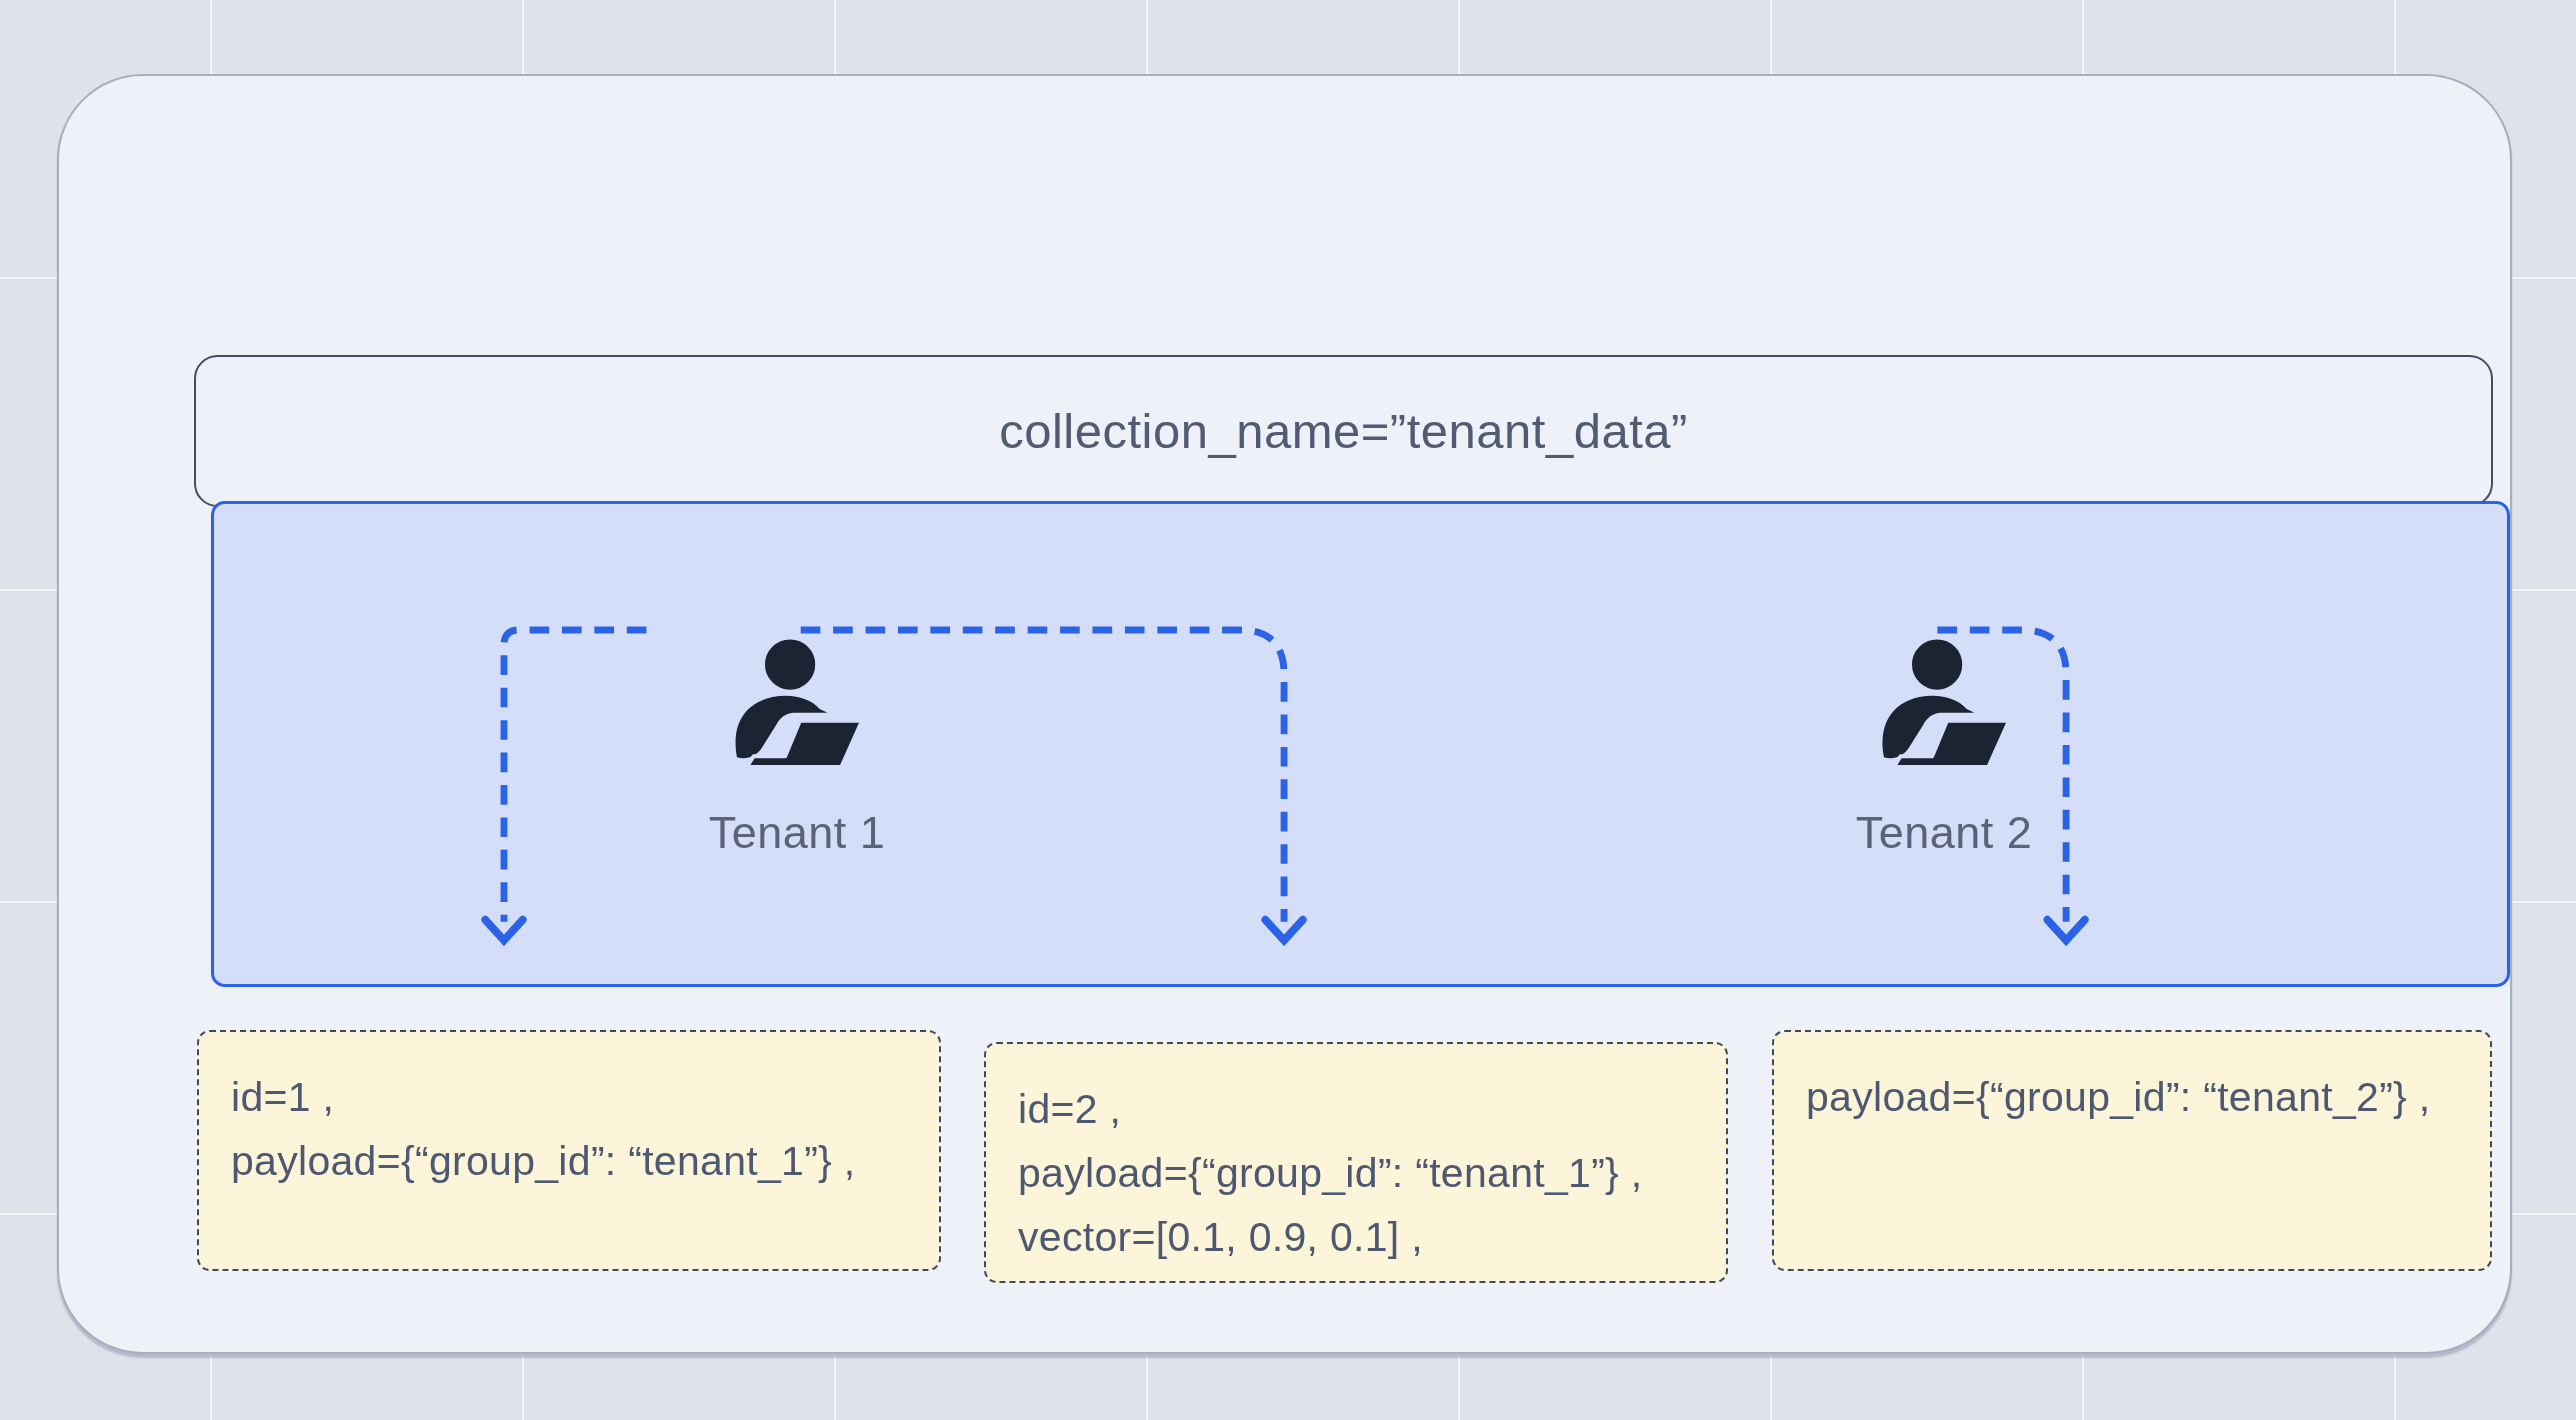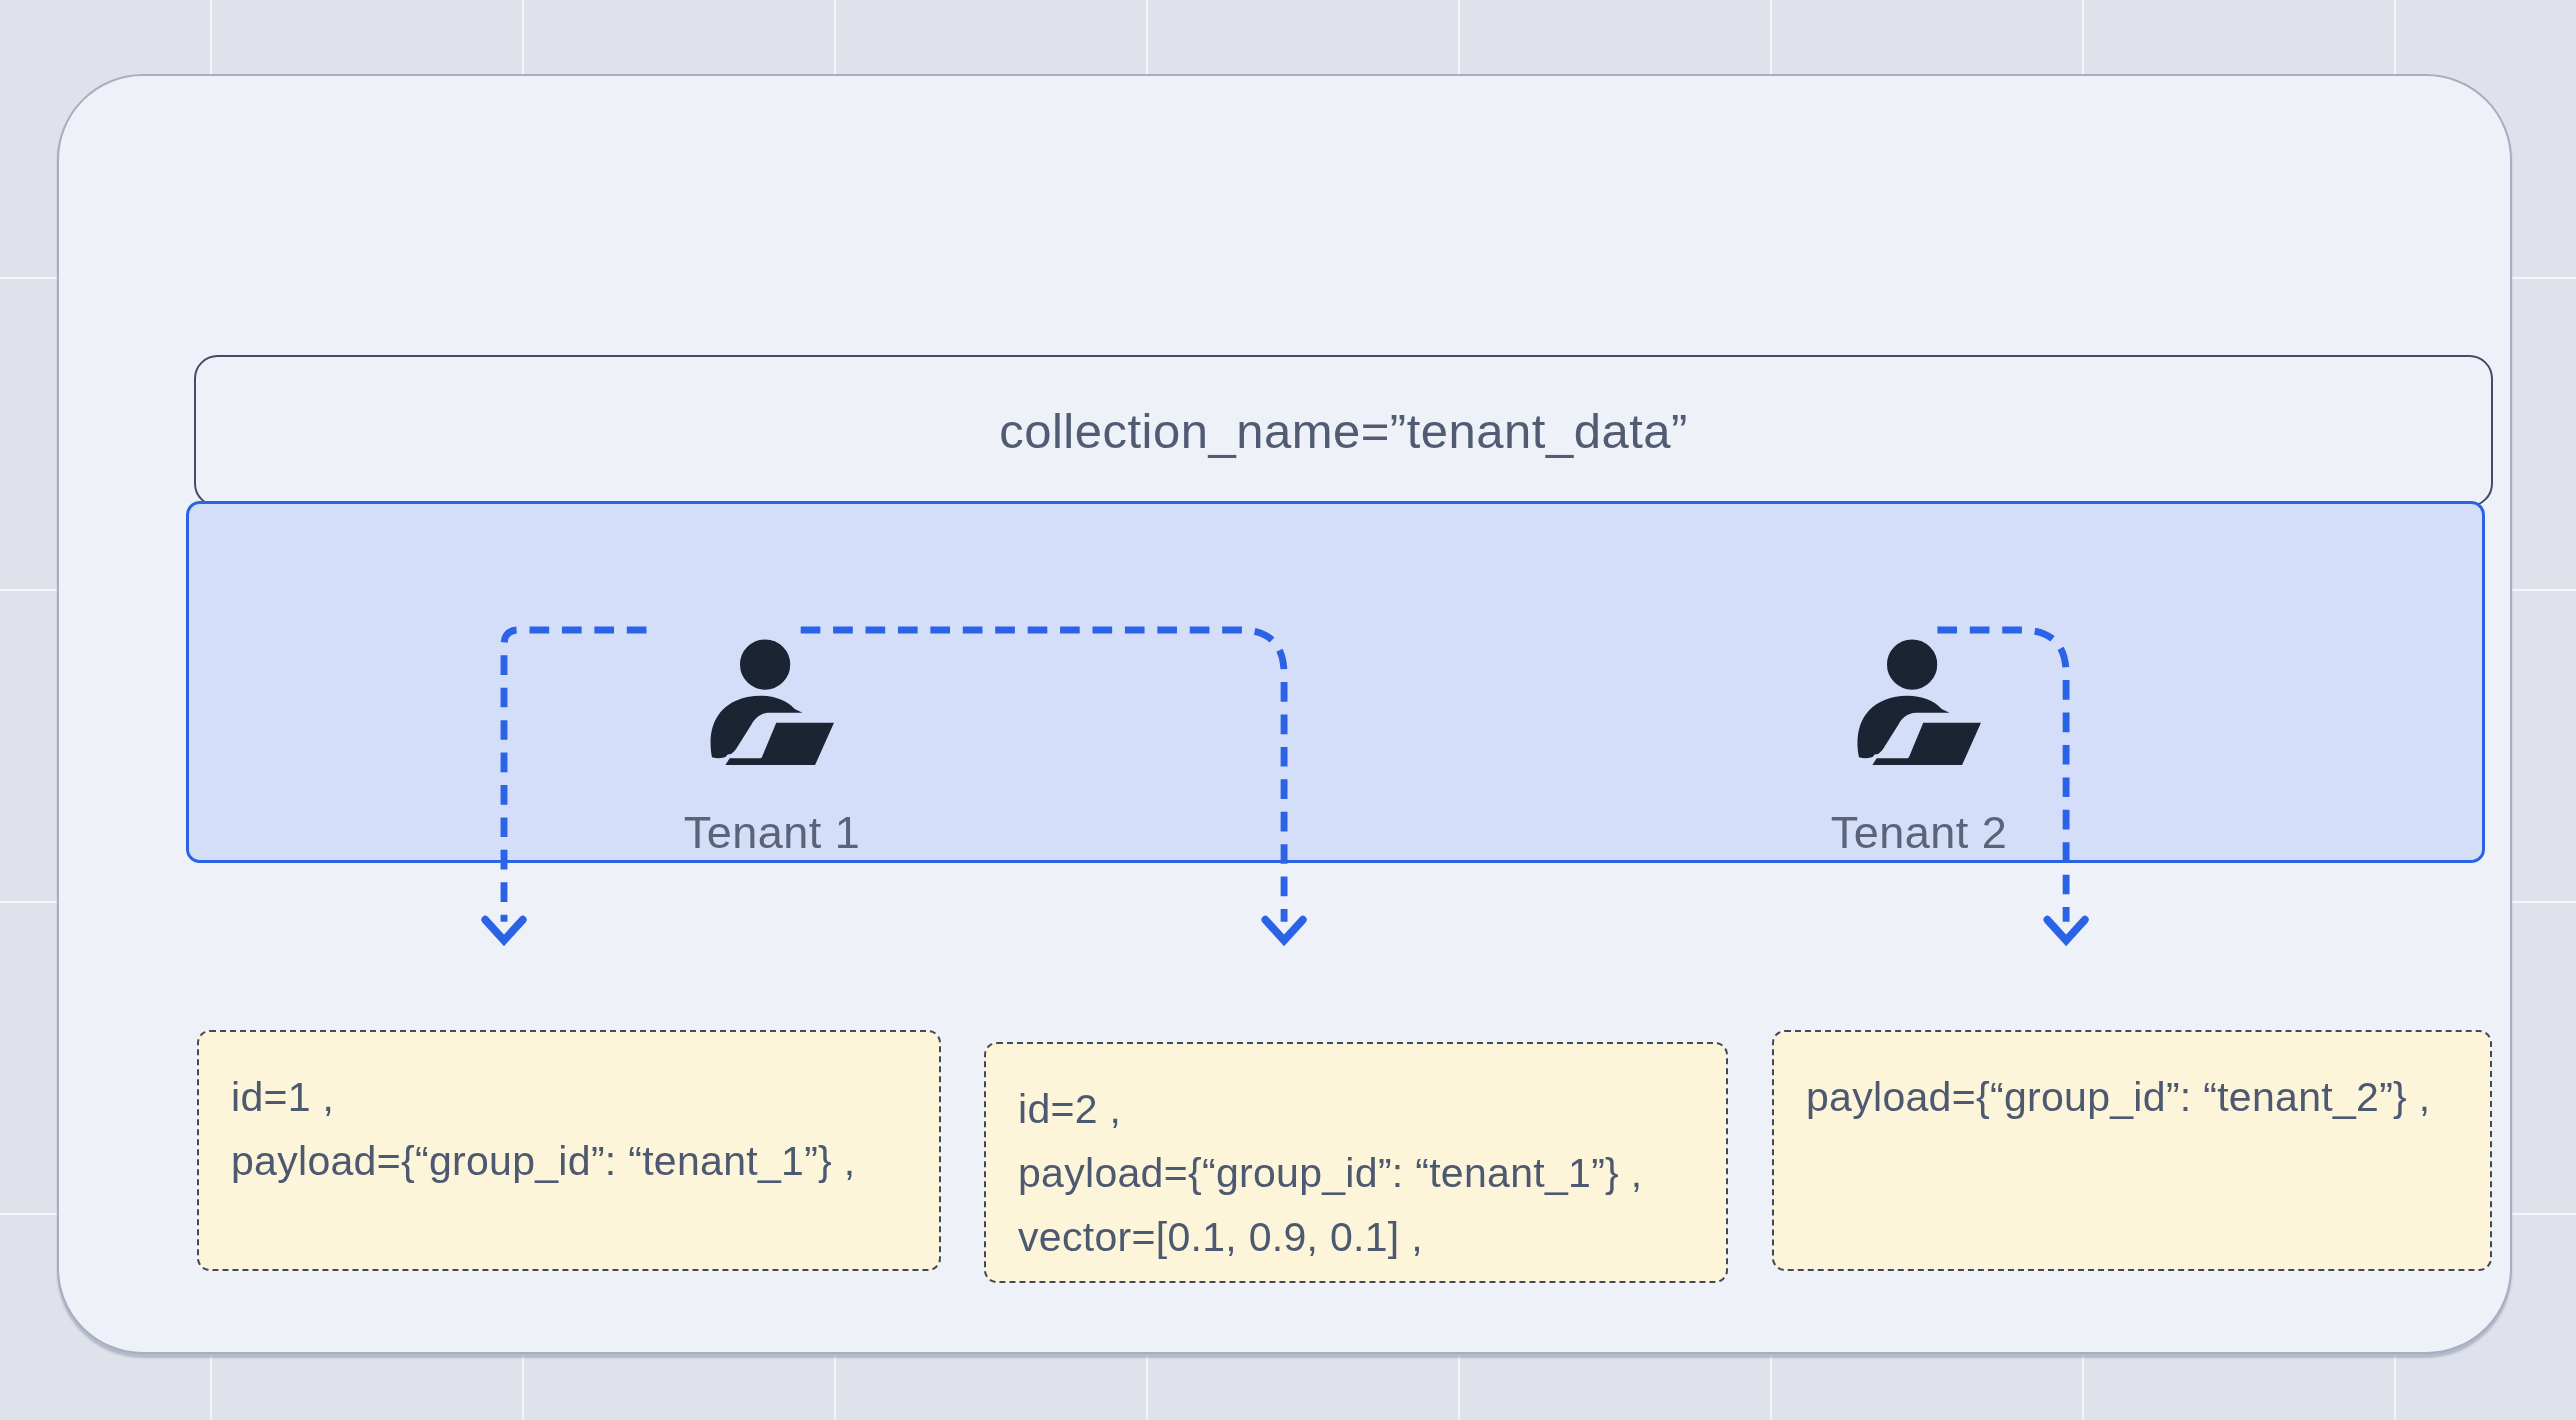--- a/index.html
+++ b/index.html
@@ -24,21 +24,21 @@
   }
   .collection-box{
     position:absolute;left:135px;top:231px;width:2299px;height:152px;
     border:2.9px solid #424d66;border-radius:23.6px;box-sizing:border-box;
     display:flex;align-items:center;justify-content:center;margin-top:48px;
   }
   .collection-box .label{
     font-size:49px;color:#515c73;letter-spacing:0.5px;
   }
   .tenant-panel{
-    position:absolute;left:127px;top:425px;width:2299px;height:362px;
+    position:absolute;left:152px;top:425px;width:2299px;height:486px;
     background:#d5def8;border:3.9px solid #2b63e6;border-radius:13.8px;
     box-sizing:border-box;
   }
   .tenant{position:absolute;width:0;height:0;}
   .tenant .icon-wrap{
     position:absolute;left:-66px;top:0;width:132px;height:132px;
   }
   .tenant .tenant-label{
     position:absolute;left:0;top:169px;transform:translateX(-50%);
     font-size:45px;color:#5a6377;white-space:nowrap;letter-spacing:0.5px;

